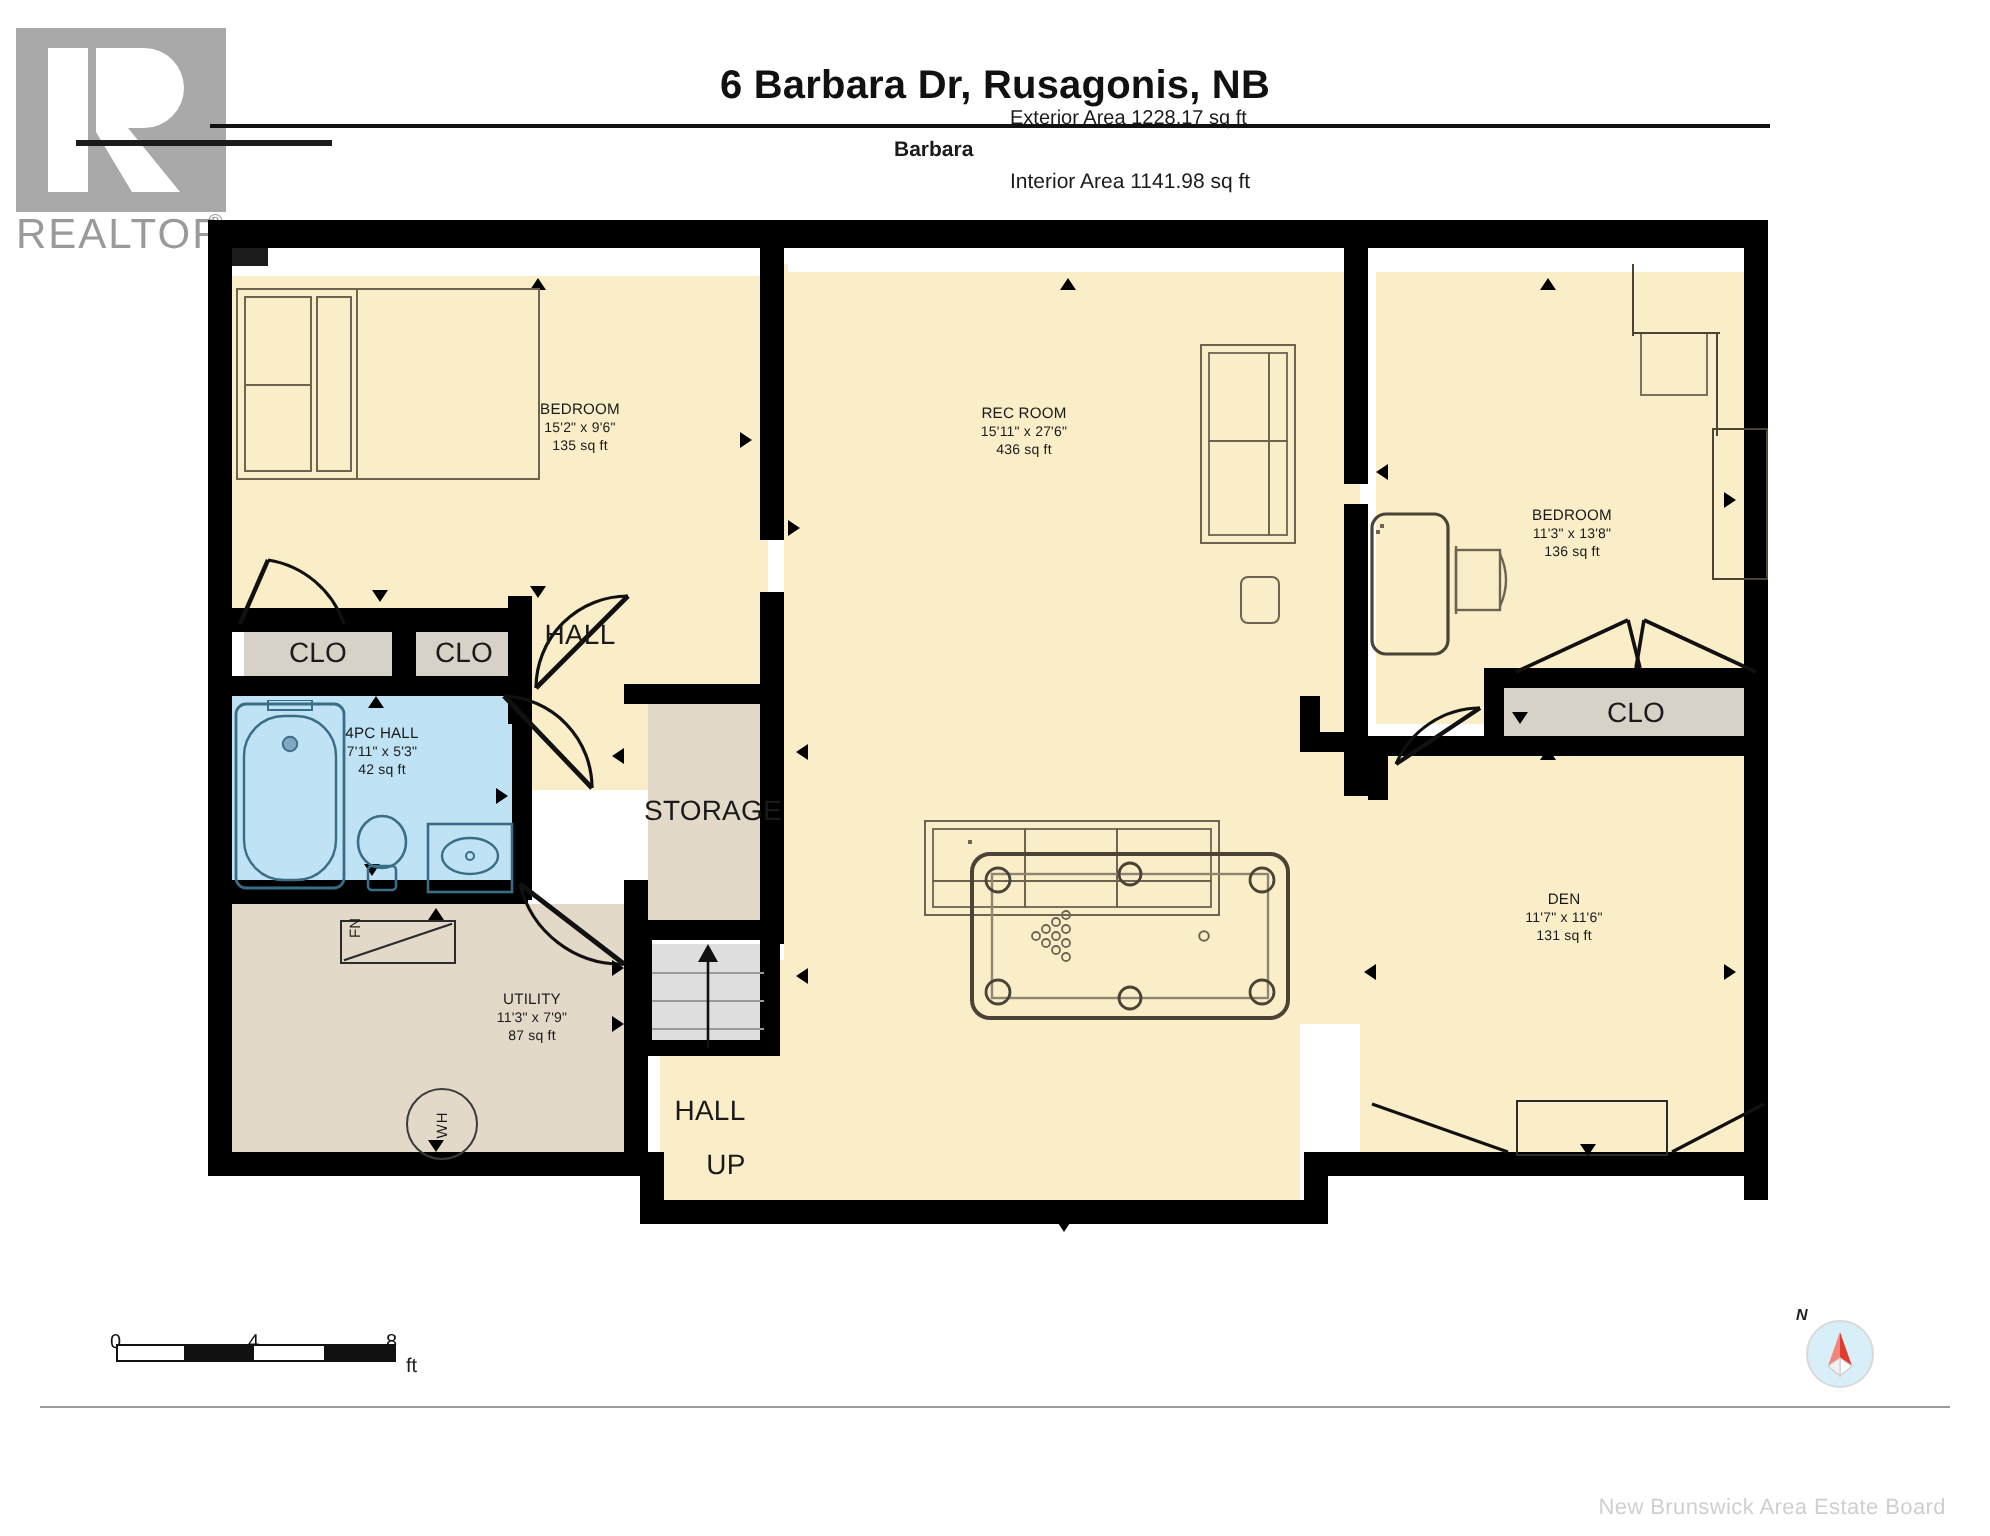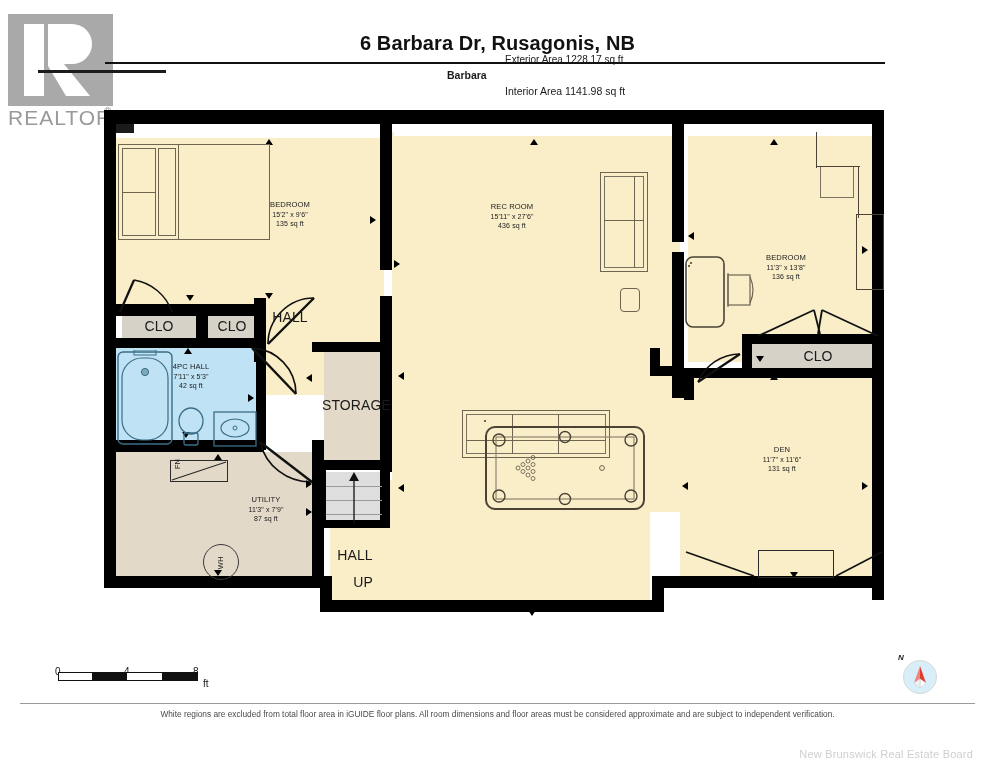--- a/index.html
+++ b/index.html
@@ -439,16 +439,15 @@
     <svg width="40" height="40" style="position:absolute;left:0;top:0;">
       <path d="M20 9 L26 26 L20 22 Z" fill="#e03b2f"></path>
       <path d="M20 9 L14 26 L20 22 Z" fill="#f0857c"></path>
       <path d="M20 31 L26 26 L20 22 Z" fill="#ffffff" stroke="#cfcfcf" stroke-width=".6"></path>
       <path d="M20 31 L14 26 L20 22 Z" fill="#f2f2f2" stroke="#cfcfcf" stroke-width=".6"></path>
     </svg>
     <div class="n">N</div>
   </div>
 
   <div class="foot-rule"></div>
-  <div class="disclaimer">White regions are excluded from total floor area in iGUIDE floor plans. All room dimensions and floor areas must be considered approximate and are subject to independent verification.</div>
-  <div class="watermark">New Brunswick Real Estate Board</div>
+  <div class="watermark">New Brunswick Area Estate Board</div>
 
 </div>
 
 </body></html>

